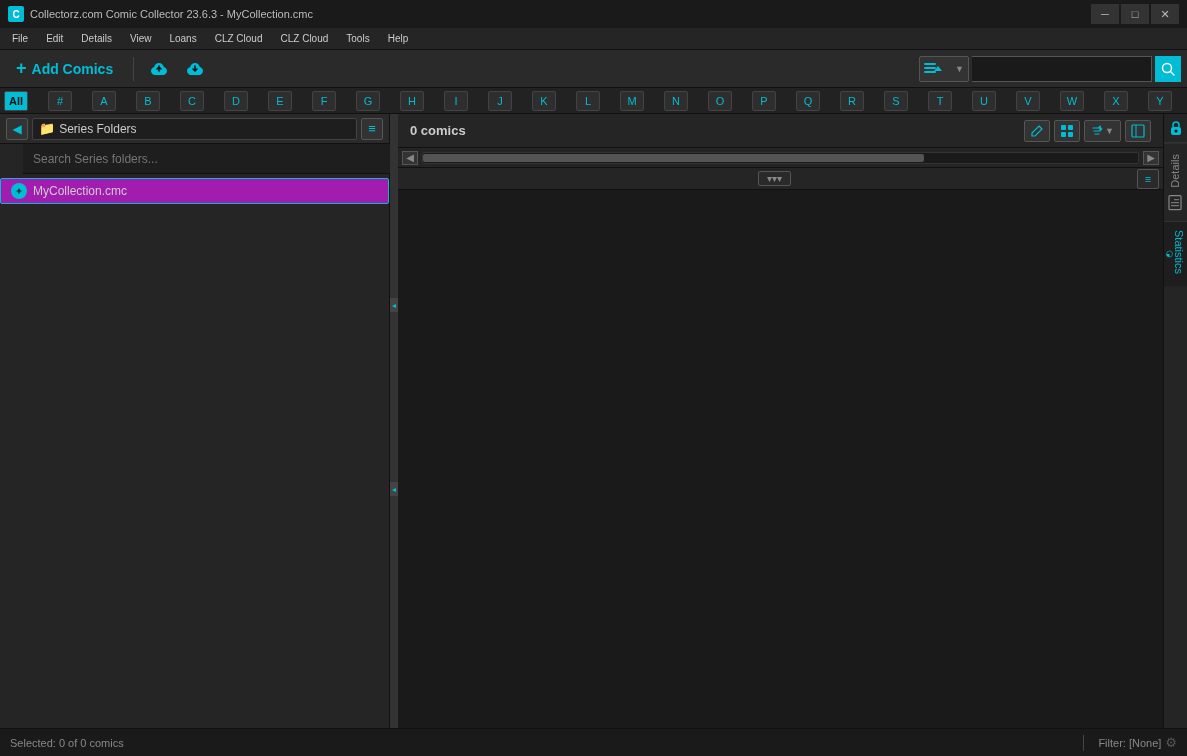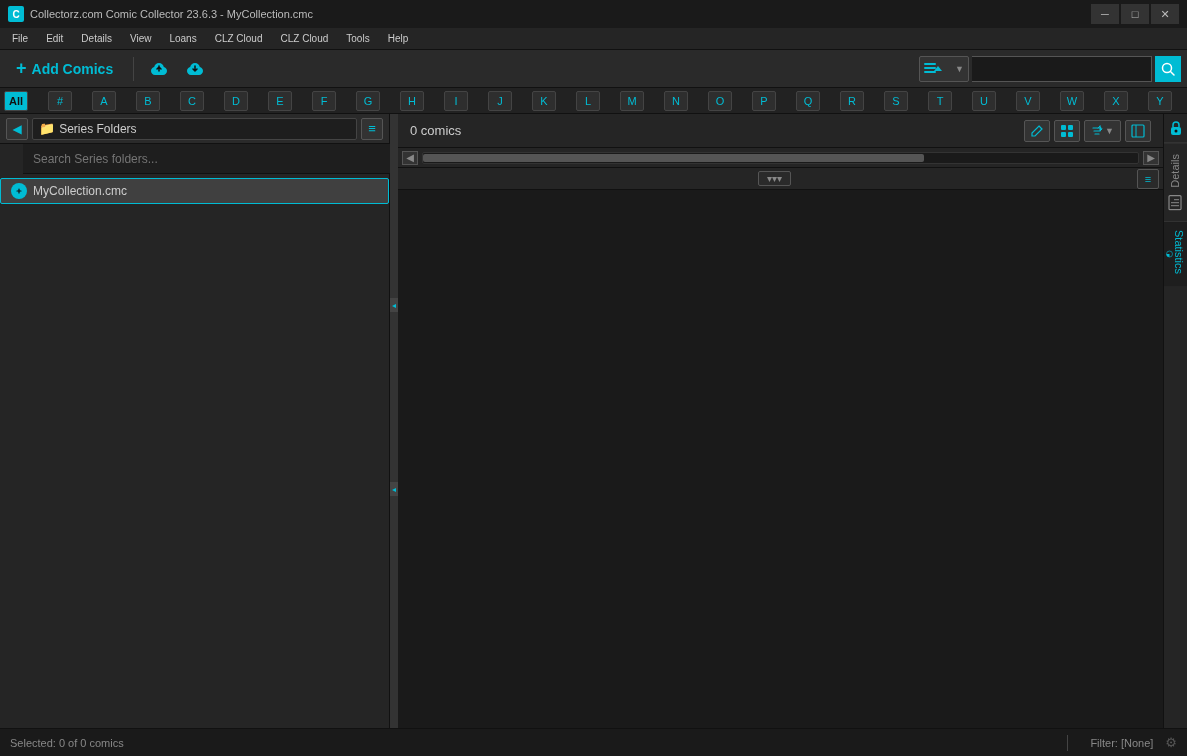--- a/index.html
+++ b/index.html
@@ -293,21 +293,21 @@
     }
     .sidebar-item {
       display: flex;
       align-items: center;
       gap: 6px;
       padding: 4px 10px;
       cursor: pointer;
       border-radius: 2px;
     }
     .sidebar-item.selected {
-      background: #404040;
+      background: #a21caf;
       border: 1px solid #00bcd4;
     }
     .collection-icon {
       width: 16px;
       height: 16px;
       border-radius: 50%;
       background: #00bcd4;
       display: flex;
       align-items: center;
       justify-content: center;
@@ -327,21 +327,21 @@
       background: #252525;
       display: flex;
       align-items: center;
       justify-content: space-between;
       padding: 0 12px;
       border-bottom: 1px solid #111;
     }
     #comics-count {
       font-size: 13px;
       color: #ccc;
-      font-weight: normal;
+      font-weight: bold;
     }
     #content-tools {
       display: flex;
       align-items: center;
       gap: 4px;
     }
     .content-tool-btn {
       width: 26px;
       height: 22px;
       background: #333;
@@ -450,21 +450,21 @@
     }
     .right-tab.active { color: #00bcd4; background: #1e1e1e; }
 
     
     #status-bar {
       height: 28px;
       background: #1a1a1a;
       display: flex;
       align-items: center;
       padding: 0 10px;
-      gap: 12px;
+      gap: 4px;
       border-top: 1px solid #111;
     }
     #status-left {
       font-size: 11px;
       color: #888;
       flex: 1;
     }
     #status-divider {
       width: 1px;
       height: 16px;

